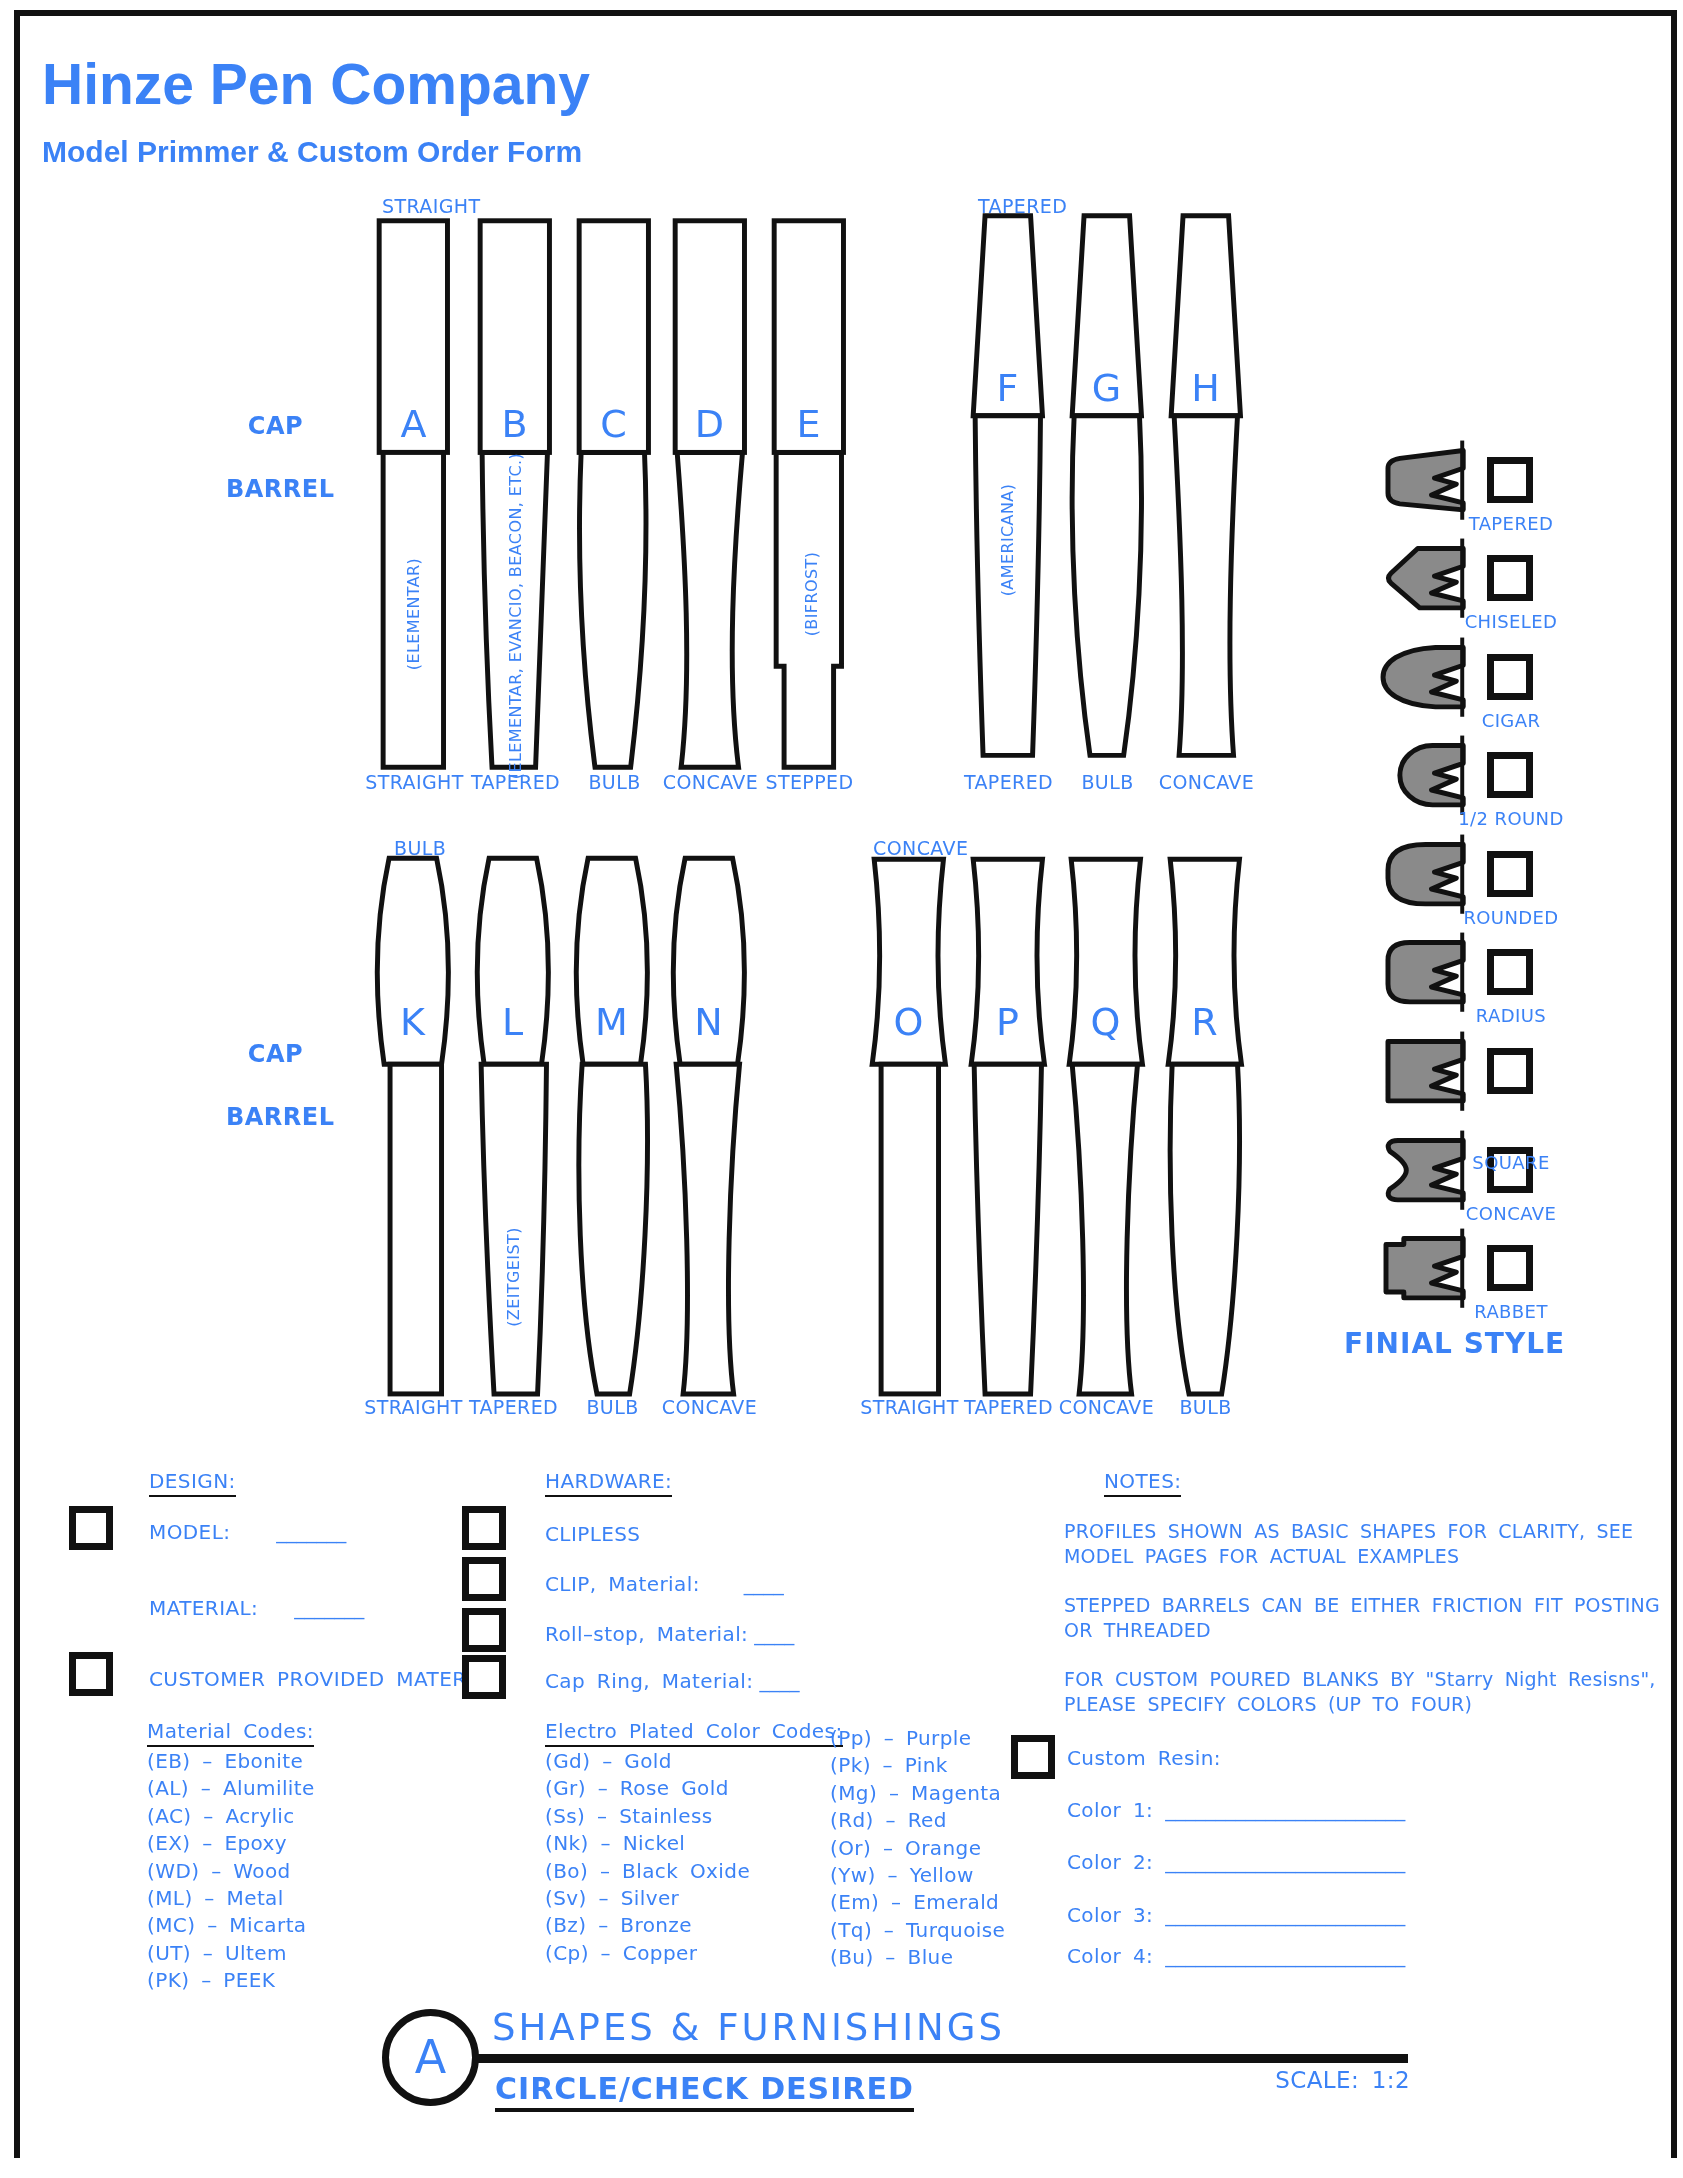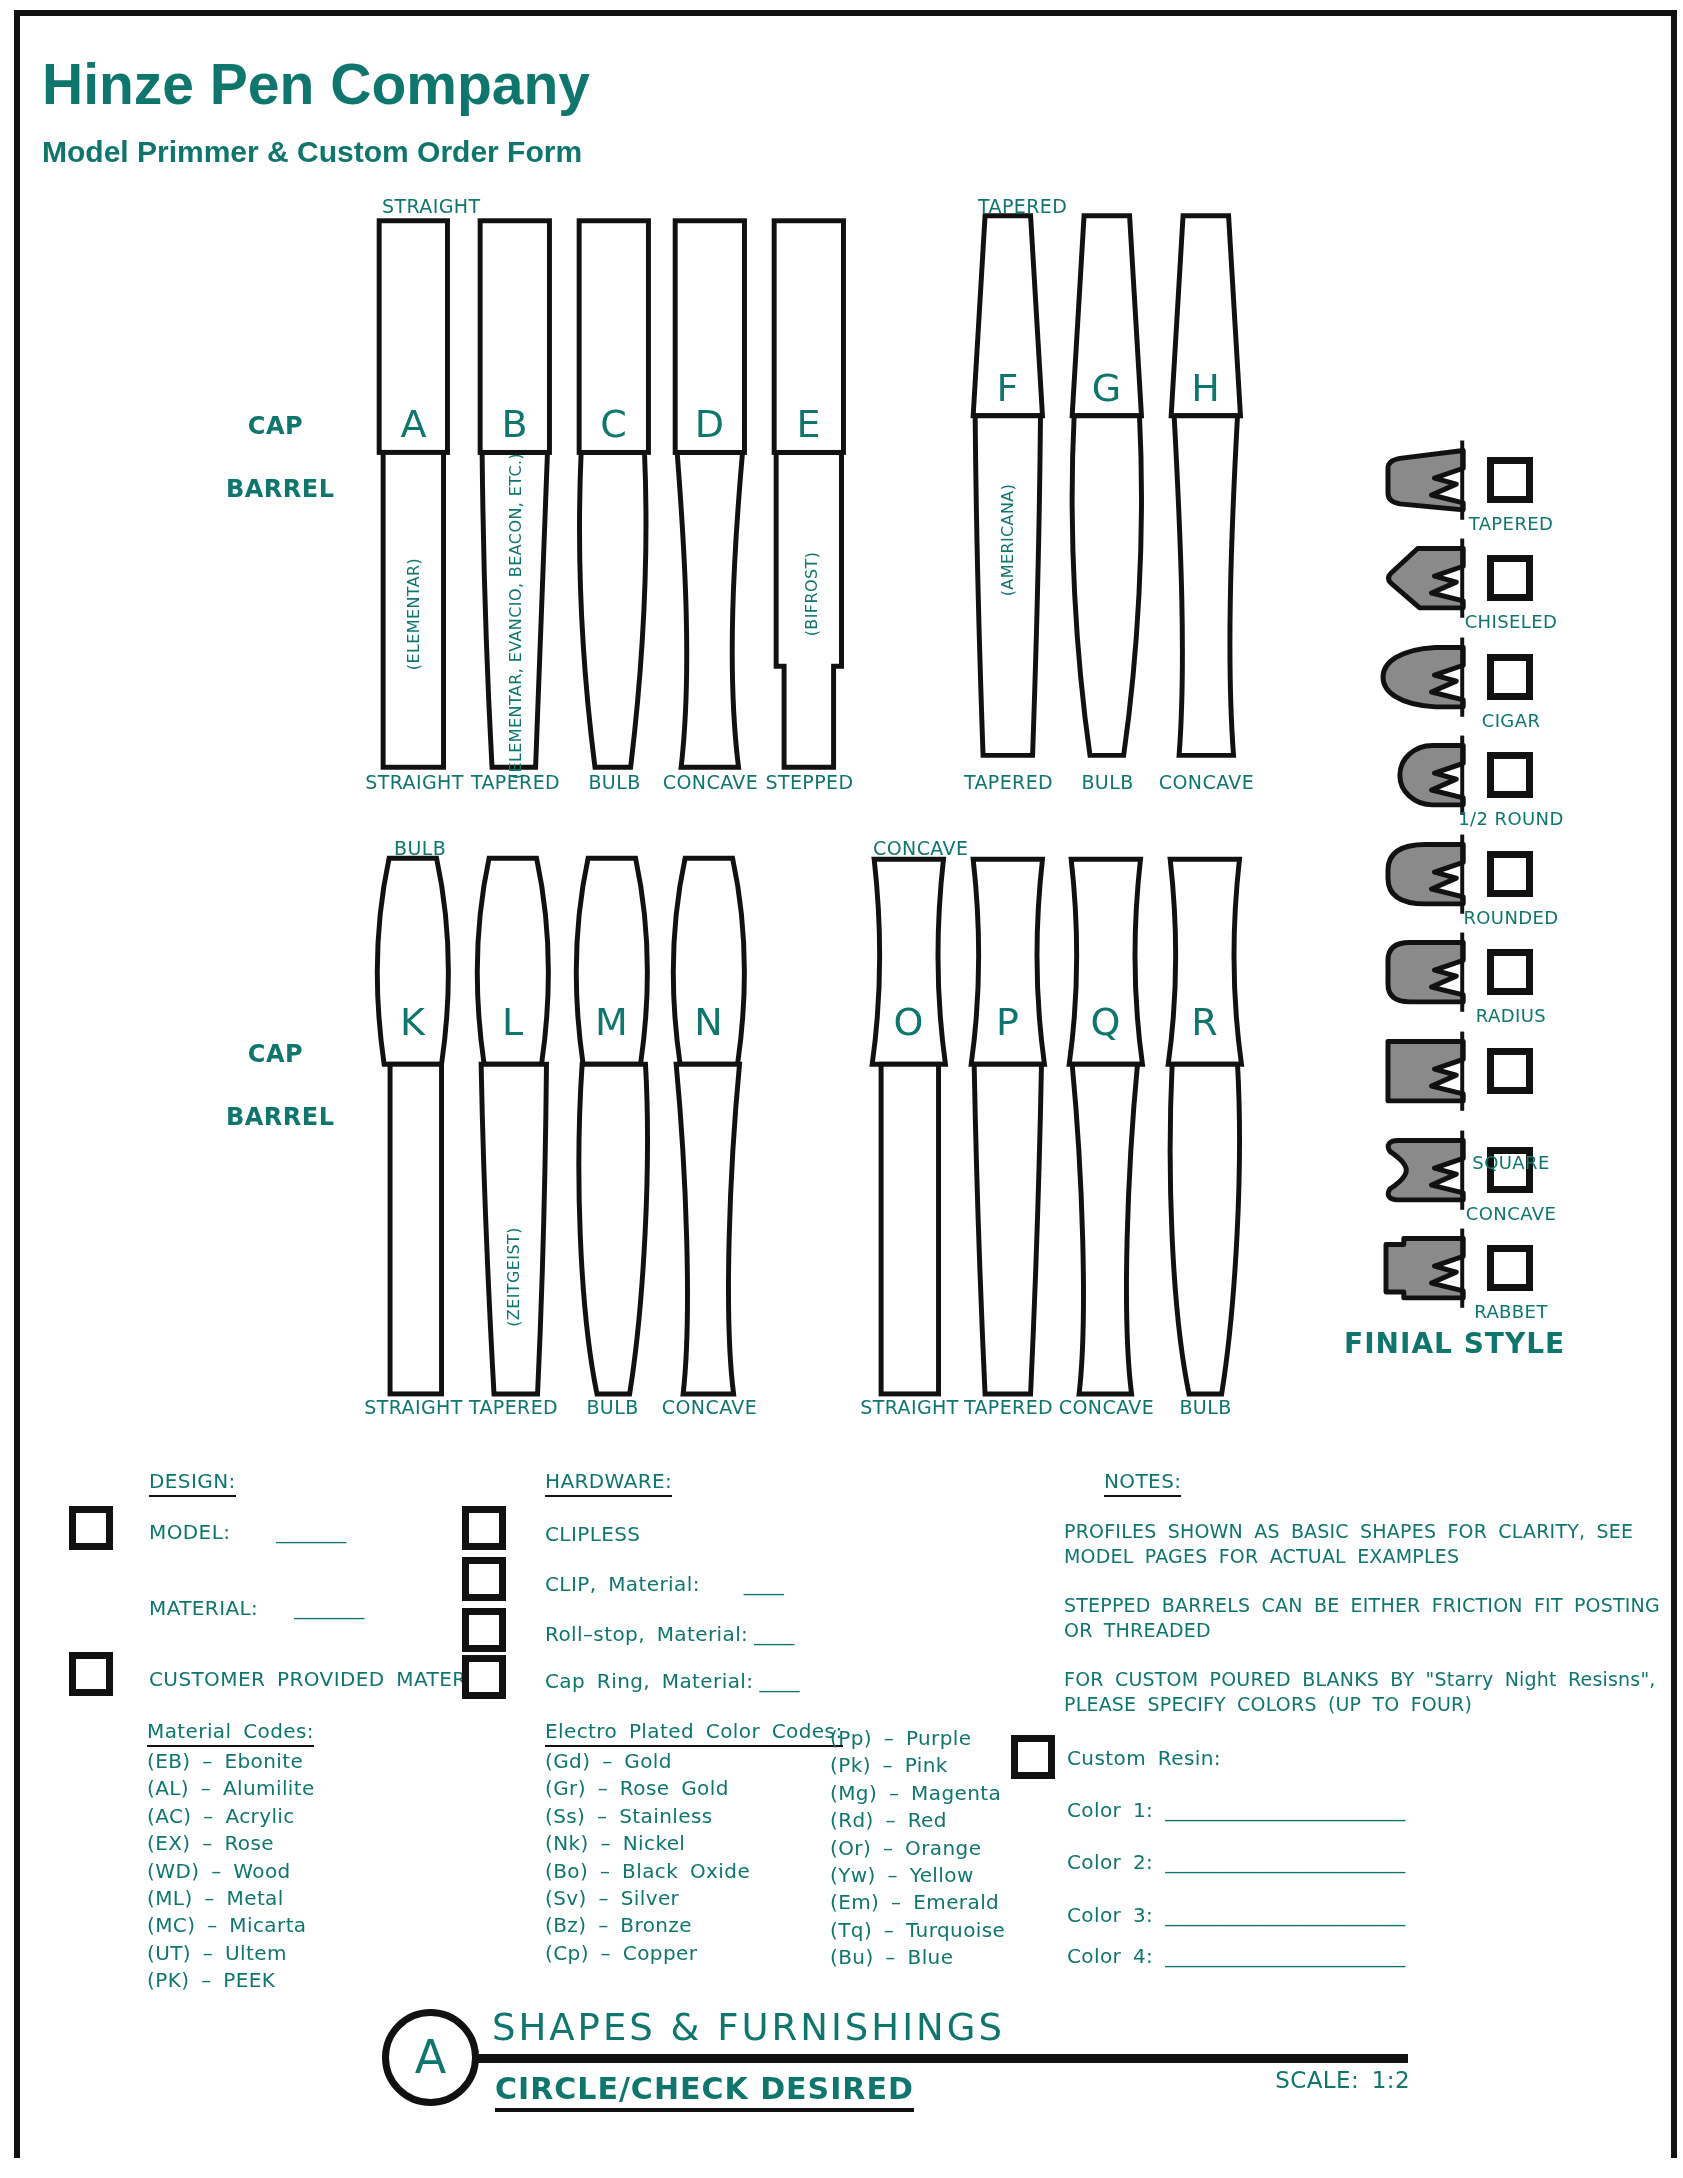--- a/index.html
+++ b/index.html
@@ -1,17 +1,17 @@
 <!DOCTYPE html>
 <html><head>
 <meta charset="utf-8">
 <style>
   html,body{margin:0;padding:0;background:#fff;}
   #page{position:relative;width:1683px;height:2158px;background:#fff;
-        font-family:"DejaVu Sans",sans-serif;color:#0f766e;overflow:hidden;}
+        font-family:"DejaVu Sans",sans-serif;color:#3b82f6;overflow:hidden;}
   .abs{position:absolute;}
   .cad{letter-spacing:0.4px;word-spacing:5px;white-space:nowrap;}
   .hdr{font-size:20px;display:inline-block;border-bottom:2px solid #111;padding-bottom:2px;}
   .cb{position:absolute;width:30px;height:30px;border:7px solid #111;background:#fff;}
   .cbL{width:32px;height:32px;}
   .vnote{position:absolute;transform:translate(-50%,-50%) rotate(-90deg);
          font-size:16px;letter-spacing:0.4px;white-space:nowrap;}
   .pletter{position:absolute;width:69px;text-align:center;font-size:38px;}
   .pstyle{position:absolute;width:139px;text-align:center;font-size:19px;letter-spacing:0.4px;white-space:nowrap;}
   .gstyle{position:absolute;font-size:19px;letter-spacing:0.4px;white-space:nowrap;}
@@ -189,21 +189,21 @@
     <span>MATERIAL:</span><span class="blank" style="margin-left:36px;">_______</span>
   </div>
   <div class="cb" style="left:69px;top:1652px;"></div>
   <div class="frow cad" style="left:149px;top:1667px;">CUSTOMER PROVIDED MATERIAL</div>
 
   <div class="abs" style="left:147px;top:1719px;"><span class="hdr cad">Material Codes:</span></div>
   <div class="codes cad" style="left:147px;top:1748px;">
     <div>(EB) – Ebonite</div>
     <div>(AL) – Alumilite</div>
     <div>(AC) – Acrylic</div>
-    <div>(EX) – Rose</div>
+    <div>(EX) – Epoxy</div>
     <div>(WD) – Wood</div>
     <div>(ML) – Metal</div>
     <div>(MC) – Micarta</div>
     <div>(UT) – Ultem</div>
     <div>(PK) – PEEK</div>
   </div>
 
   <div class="abs" style="left:545px;top:1469px;"><span class="hdr cad">HARDWARE:</span></div>
   <div class="cb" style="left:462px;top:1506px;"></div>
   <div class="cb" style="left:462px;top:1557px;"></div>

